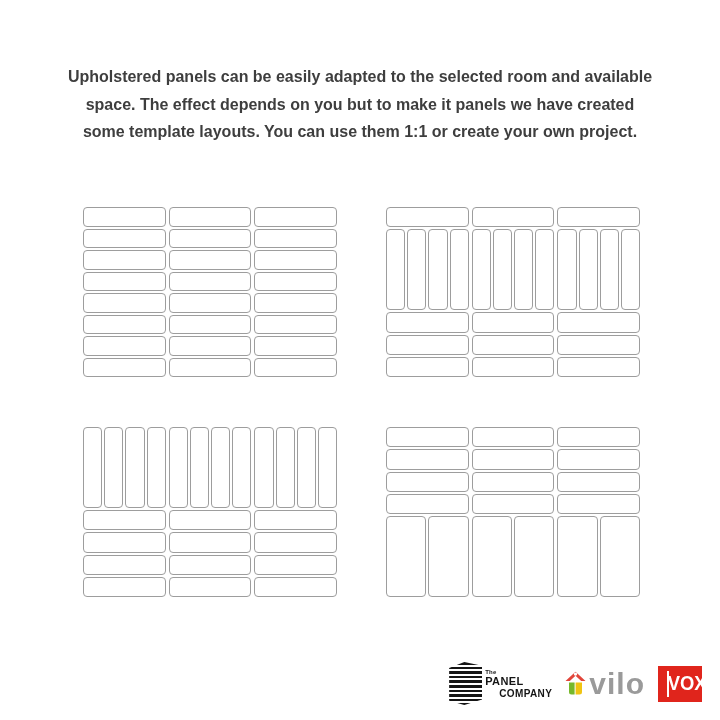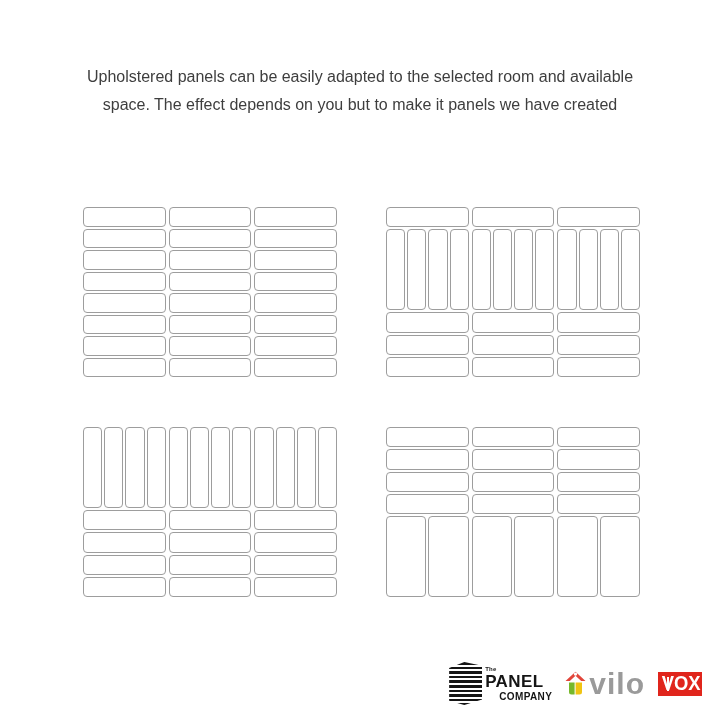--- a/index.html
+++ b/index.html
@@ -2,21 +2,21 @@
 <html style="--text-color: #3e3e3e; --panel-border: #9d9d9d; --vox-red: #e0251c; --vilo-gray: #9a9a9a; --vilo-roof-red: #e2453a; --vilo-body-green: #76b82a; --vilo-body-yellow: #f0c412;"><head>
 <meta charset="utf-8">
 <style>
   * { margin:0; padding:0; box-sizing:border-box; }
   html,body { width:720px; height:720px; background:#ffffff; overflow:hidden;
               font-family:"Liberation Sans", sans-serif; }
   .page { position:relative; width:720px; height:720px; background:#ffffff; }
 
   
   .intro { position:absolute; top:63px; left:0; width:720px; text-align:center;
-           color:var(--text-color); font-size:16px; line-height:27.5px; font-weight:400; }
+           color:var(--text-color); font-size:16px; line-height:27.5px; font-weight:700; }
   .intro span { display:block; }
 
   
   .layouts-grid { position:absolute; left:83px; top:207px;
                   display:grid; grid-template-columns:254px 254px;
                   grid-template-rows:170px 170px; column-gap:49px; row-gap:50px; }
   .layout { display:flex; flex-direction:column; gap:2px; }
   .layout-row { display:flex; gap:3px; min-height:0; }
   .panel-group { flex:1 1 0; display:flex; gap:2px; min-width:0; }
   .panel { flex:1 1 0; background:#ffffff; border:1px solid var(--panel-border);
@@ -25,40 +25,41 @@
   
   .footer-logos { position:absolute; right:18px; bottom:15px;
                   display:flex; align-items:center; gap:13px; }
 
   .panel-company { display:flex; align-items:center; gap:3px; }
   .building-icon { width:33px; height:43px;
     background:repeating-linear-gradient(to bottom, #151515 0px, #151515 2.6px, #ffffff 2.6px, #ffffff 4.6px);
     clip-path:polygon(0% 14%, 46% 0%, 100% 9%, 100% 87%, 46% 100%, 0% 90%); }
   .pc-text { display:flex; flex-direction:column; color:#151515; line-height:1; }
   .pc-the { font-size:6px; font-weight:700; letter-spacing:0.3px; margin-bottom:1px; }
-  .pc-panel { font-size:17px; font-weight:700; letter-spacing:0.4px; }
+  .pc-panel { font-size:11px; font-weight:700; letter-spacing:0.4px; }
   .pc-company { font-size:10px; font-weight:700; letter-spacing:0.4px; margin-top:2px;margin-left:14px; }
 
   .vilo { display:flex; align-items:center; gap:3px; }
   .vilo-text { color:var(--vilo-gray); font-size:30px; font-weight:700; letter-spacing:1px; }
 
-  .vox-box { position:relative; width:44px; height:24px; background:var(--vox-red);
-             display:flex; align-items:center; justify-content:flex-end; }
+  .vox-box { position:relative; width:44px; height:36px; background:var(--vox-red);
+             display:flex; align-items:center; justify-content:flex-start; }
   .vox-line { position:absolute; left:9px; top:5px; bottom:5px; width:2px; background:#ffffff; }
   .vox-text { color:#ffffff; font-size:20px; font-weight:700; letter-spacing:0px;
               transform:scaleX(0.92); margin-left:8px; }
 </style>
 </head>
 <body>
 
 <div class="page">
 
   <div class="intro">
     <span>Upholstered panels can be easily adapted to the selected room and available</span>
     <span>space. The effect depends on you but to make it panels we have created</span>
+    <span>some template layouts. You can use them 1:1 or create your own project.</span>
   </div>
 
   <div class="layouts-grid">
     <div class="layout">
         <div class="layout-row" style="flex: 1 1 0px;">
           <div class="panel-group">
             <div class="panel"></div>
           </div>
           <div class="panel-group">
             <div class="panel"></div>

